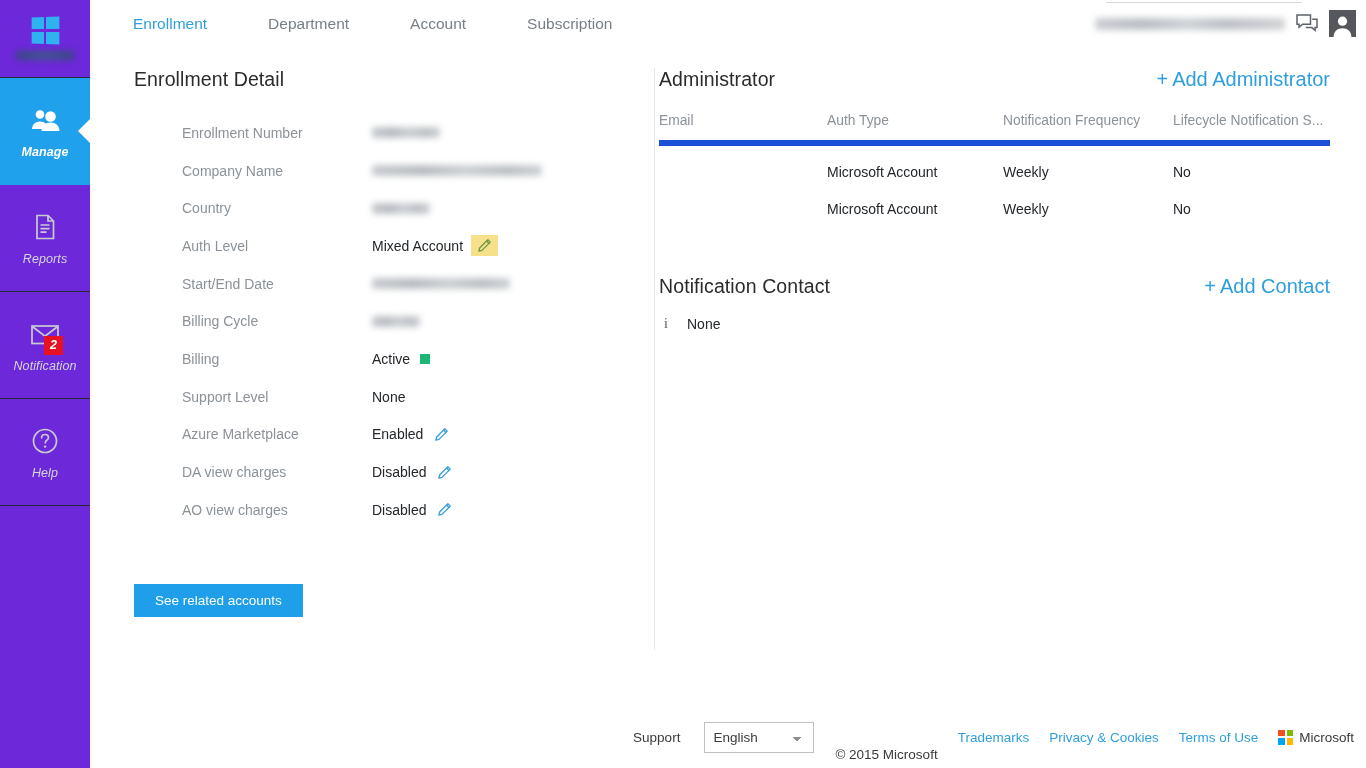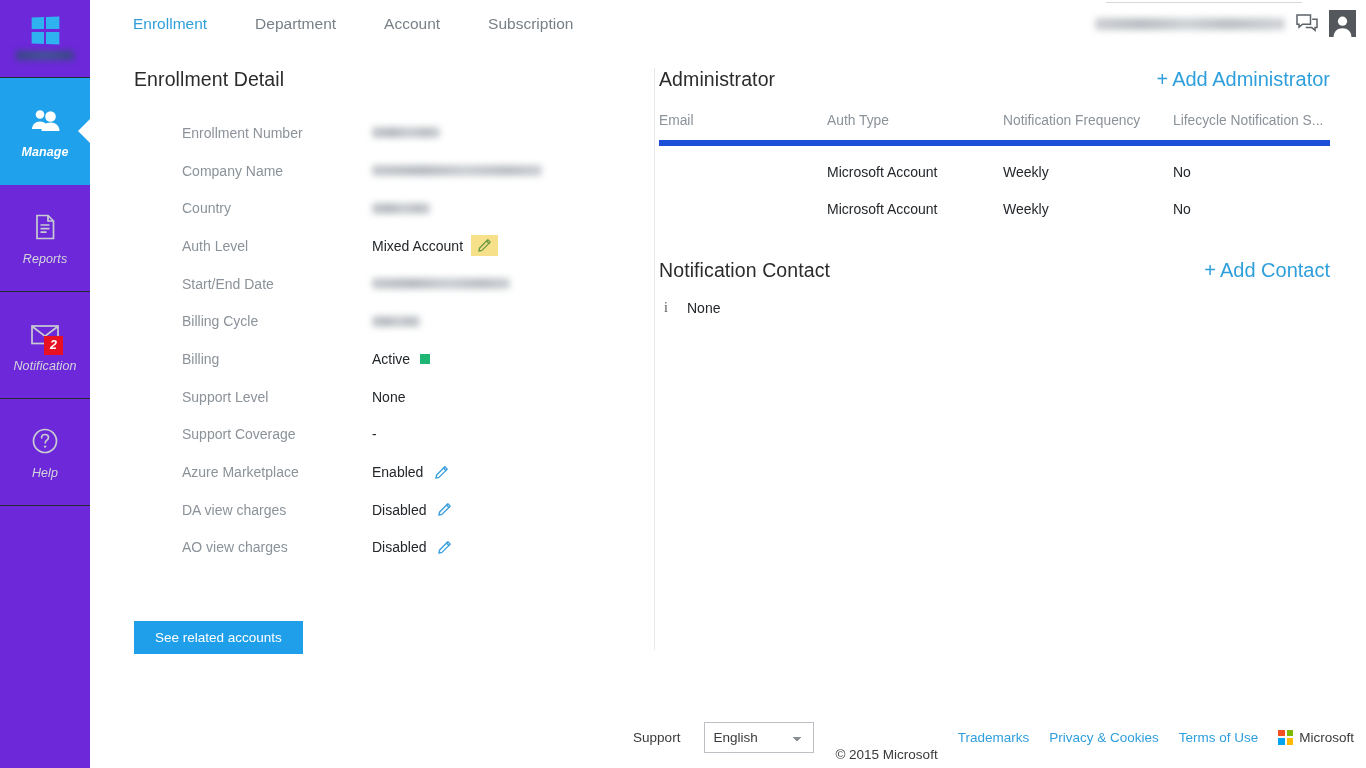--- a/index.html
+++ b/index.html
@@ -109,21 +109,21 @@
   }
 
   
   .topbar {
     height: 47px;
     display: flex;
     align-items: center;
     padding-left: 43px;
     position: relative;
   }
-  .tabs { display: flex; align-items: center; gap: 3px; }
+  .tabs { display: flex; align-items: center; gap: 16px; }
   .tab {
     font-size: 15.5px;
     color: #777f87;
     padding: 0 24px 0 0;
     margin-right: 21px;
     cursor: pointer;
     line-height: 1;
   }
   .tab.active { color: #2f9fdc; }
 
@@ -269,21 +269,21 @@
   .col-auth  { width: 176px; }
   .col-freq  { width: 170px; }
   .col-life  { width: auto; }
   .email-blur {
     width: 141px; height: 11px;
     border-radius: 2px;
     filter: blur(3.1px);
     background: linear-gradient(90deg,#c2c6ca,#b0b4b9 30%,#c7cbcf 60%,#b6babf 85%,#cbcfd3);
   }
 
-  .nc-block { margin-top: 40px; }
+  .nc-block { margin-top: 56px; }
   .nc-body { display: flex; align-items: center; margin-top: 18px; }
   .info-i {
     width: 14px;
     font-size: 14px;
     color: #54585c;
     font-family: "Liberation Serif", serif;
     font-style: normal;
     text-align: center;
   }
   .nc-none { margin-left: 14px; font-size: 14px; color: #23272b; }
@@ -489,24 +489,20 @@
               <span>Active</span>
               <span class="green-sq"></span>
             </span>
           </div>
 
           <div class="drow">
             <span class="dlabel">Support Level</span>
             <span class="dvalue">None</span>
           </div>
 
-          <div class="drow">
-            <span class="dlabel">Support Coverage</span>
-            <span class="dvalue">-</span>
-          </div>
 
           <div class="drow">
             <span class="dlabel">Azure Marketplace</span>
             <span class="dvalue">
               <span>Enabled</span>
               <span class="pencil">
                 <svg width="15" height="15" viewBox="0 0 16 16" fill="none" stroke="#3c9fdd" stroke-width="1.5" stroke-linecap="round" stroke-linejoin="round">
                   <path d="M11.6 1.9 14.1 4.4 5.3 13.2 2 14l.8-3.3z"></path>
                   <path d="M10.2 3.3 12.7 5.8"></path>
                 </svg>

